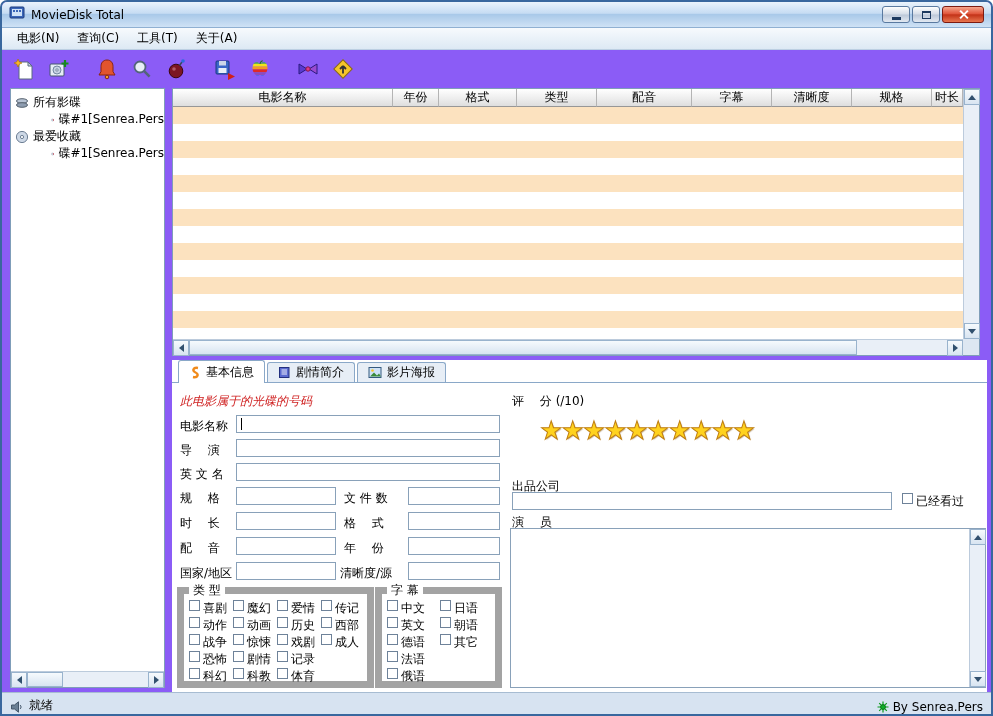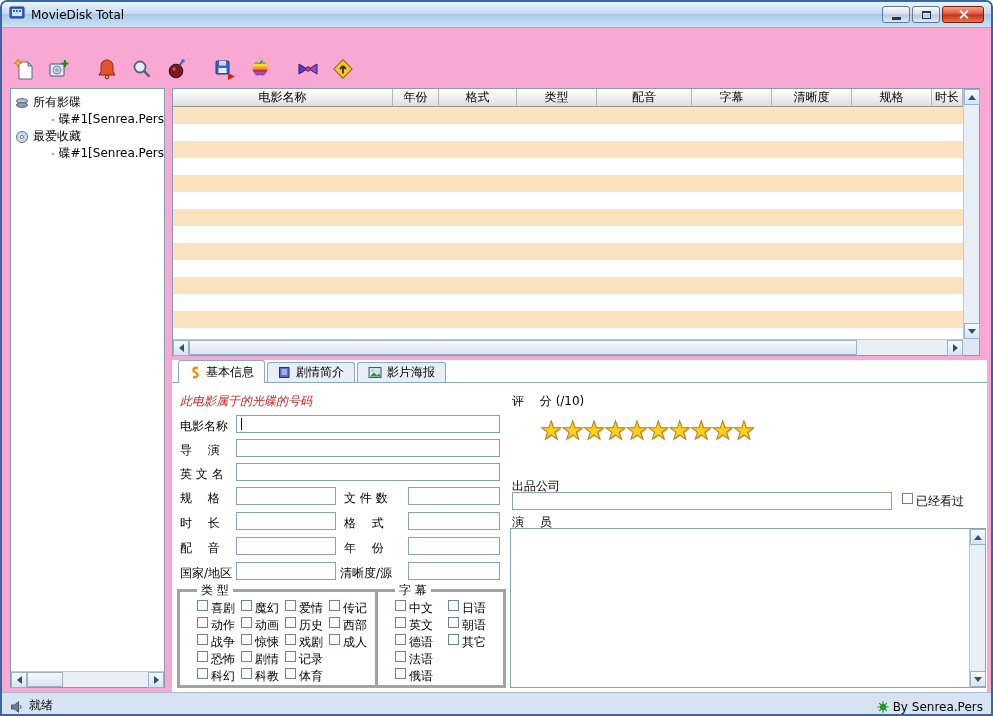--- a/index.html
+++ b/index.html
@@ -1,17 +1,17 @@
 <!DOCTYPE html>
 <html><head>
 <meta charset="utf-8">
 <style>
   * { margin:0; padding:0; box-sizing:border-box; }
   body { font-family:"DejaVu Sans","Liberation Sans",sans-serif; font-size:12px; color:#000; }
-  .window { position:relative; width:993px; height:716px; background:#f9a8d4;
+  .window { position:relative; width:993px; height:716px; background:#8b5cf6;
             border:2px solid #39679e; border-radius:7px 7px 0 0; overflow:hidden; }
 
   
   .titlebar { position:absolute; left:0; top:0; right:0; height:26px;
     background:linear-gradient(180deg,#eaf3fc,#c6dcf3 45%,#a9c9e9 50%,#cfe2f5);
     border-bottom:1px solid #8fb0d2; display:flex; align-items:center; padding:0 7px; gap:6px; }
   .title-text { color:#000; }
   .wbtns { margin-left:auto; display:flex; gap:2px; }
   .wbtn { width:28px; height:17px; border:1px solid #5a7aa0; border-radius:3px;
     background:linear-gradient(#fdfdfd,#d5dde8 48%,#bcc8d8 52%,#e2e9f2);
@@ -80,21 +80,21 @@
   .tabstrip { position:absolute; left:0; top:0; right:0; height:23px;
     border-bottom:1px solid #8aa8c8; display:flex; align-items:flex-end; padding-left:6px; gap:2px; }
   .tab { display:flex; align-items:center; gap:5px; padding:0 10px; height:20px;
     border:1px solid #8aa8c8; border-bottom:none; border-radius:3px 3px 0 0; background:#e7eef6;justify-content:center; }
   .tab.active { background:#fff; height:23px; margin-bottom:-1px; z-index:2; position:relative; }
   .f-lbl { position:absolute; white-space:pre; }
   .red-note { color:#cf2020; }
   .tin { position:absolute; height:18px; border:1px solid #89a1b9; background:#fff;
     font:12px "DejaVu Sans",sans-serif; padding:1px 3px; }
   .caret { position:absolute; width:1px; height:12px; background:#000; }
-  fieldset { position:absolute; border:3px solid #a3a3a3; padding:1px 2px 0 17px; }
+  fieldset { position:absolute; border:7px solid #a3a3a3; padding:1px 2px 0 5px; }
   legend { padding:0 4px; white-space:pre; }
   .cb-grid4 { display:grid; grid-template-columns:repeat(4,44px); }
   .cb-grid2 { display:grid; grid-template-columns:repeat(2,53px); }
   .cbi { display:flex; align-items:flex-start; gap:3px; height:17px; overflow:hidden; }
   .cb { width:11px; height:11px; border:1px solid #6e8299; background:#fff; flex:none; }
   .stars { position:absolute; display:flex; }
   .star { font-size:25px; line-height:26px; color:#ffd21e; margin-right:-1px;
     -webkit-text-stroke:1px #bf7d10; text-shadow:1px 1px 1px rgba(120,70,0,.45); }
   .actors-box { position:absolute; border:1px solid #89a1b9; background:#fff; }
   .actors-box textarea { position:absolute; left:0; top:0; right:16px; bottom:0; width:calc(100% - 16px);
@@ -129,20 +129,26 @@
         </span>
       <span class="wbtn">
           <span class="glyph-max"></span>
         </span>
       <span class="wbtn wbtn-close">
           <span class="glyph-close"></span>
         </span>
     </span>
   </div>
 
+  <div class="menubar">
+    <span class="menu-item">电影(N)</span>
+    <span class="menu-item">查询(C)</span>
+    <span class="menu-item">工具(T)</span>
+    <span class="menu-item">关于(A)</span>
+  </div>
 
   <div class="toolbar">
     <span class="tool-btn">
       <svg width="22" height="22" viewBox="0 0 22 22">
         <path d="M6 4h9l4 4v13H6z" fill="#fff" stroke="#5a6b80"></path>
         <path d="M15 4l4 4h-4z" fill="#ccd6e4" stroke="#5a6b80"></path>
         <path d="M5 1l1.2 2.8L9 5 6.2 6.2 5 9 3.8 6.2 1 5l2.8-1.2z" fill="#f7b32b" stroke="#a66f00" stroke-width="0.6"></path>
       </svg>
     </span>
     <span class="tool-btn">

